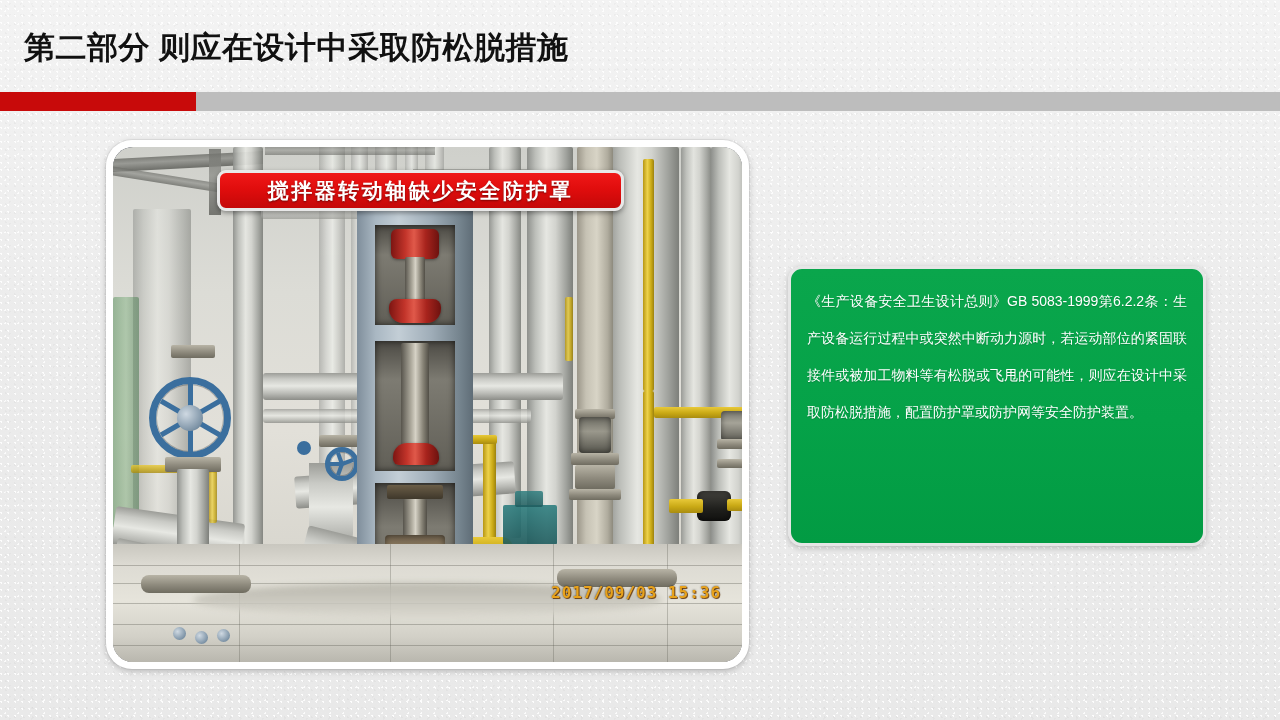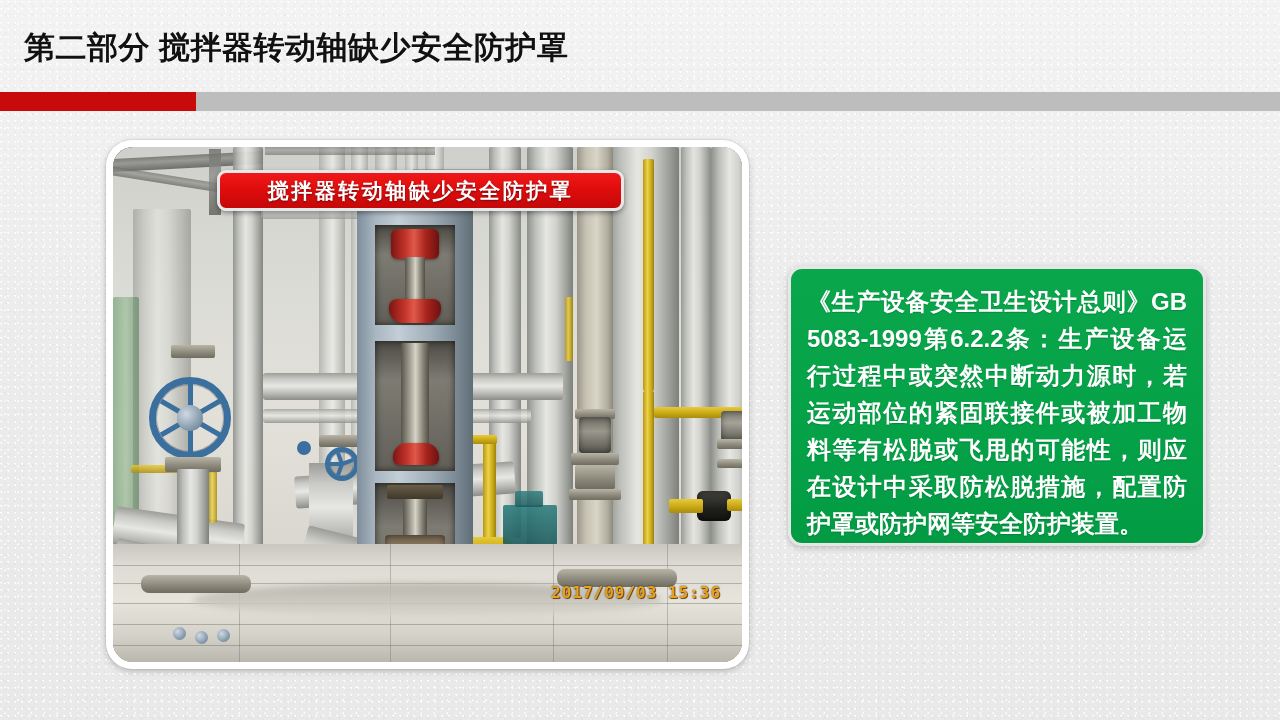--- a/index.html
+++ b/index.html
@@ -152,32 +152,32 @@
 
   
   .green-box {
     position:absolute; left:788px; top:266px; width:418px; height:280px;
     background:linear-gradient(180deg,#0aa64c 0%,#05a248 55%,#029b43 100%);
     border:3px solid #e6e6e6; border-radius:14px;
     box-shadow:0 2px 6px rgba(0,0,0,.22);
     padding:14px 16px 10px 16px;
   }
   .green-box p {
-    color:#ffffff; font-size:24px; font-weight:bold; line-height:37px;
+    color:#ffffff; font-size:14px; font-weight:normal; line-height:37px;
     text-align:justify; text-justify:inter-ideograph;
     text-shadow:0 1px 1px rgba(0,0,0,.18);
     word-break:break-all;
   }
 </style>
 </head>
 <body>
 
 <div id="slide">
 
-  <div class="page-title">第二部分  搅拌器转动轴缺少安全防护罩</div>
+  <div class="page-title">第二部分  则应在设计中采取防松脱措施</div>
 
   <div class="divider">
     <div class="red"></div>
     <div class="grey"></div>
   </div>
 
   <div class="photo-frame">
     <div class="photo">
 
       <div class="sky"></div>

